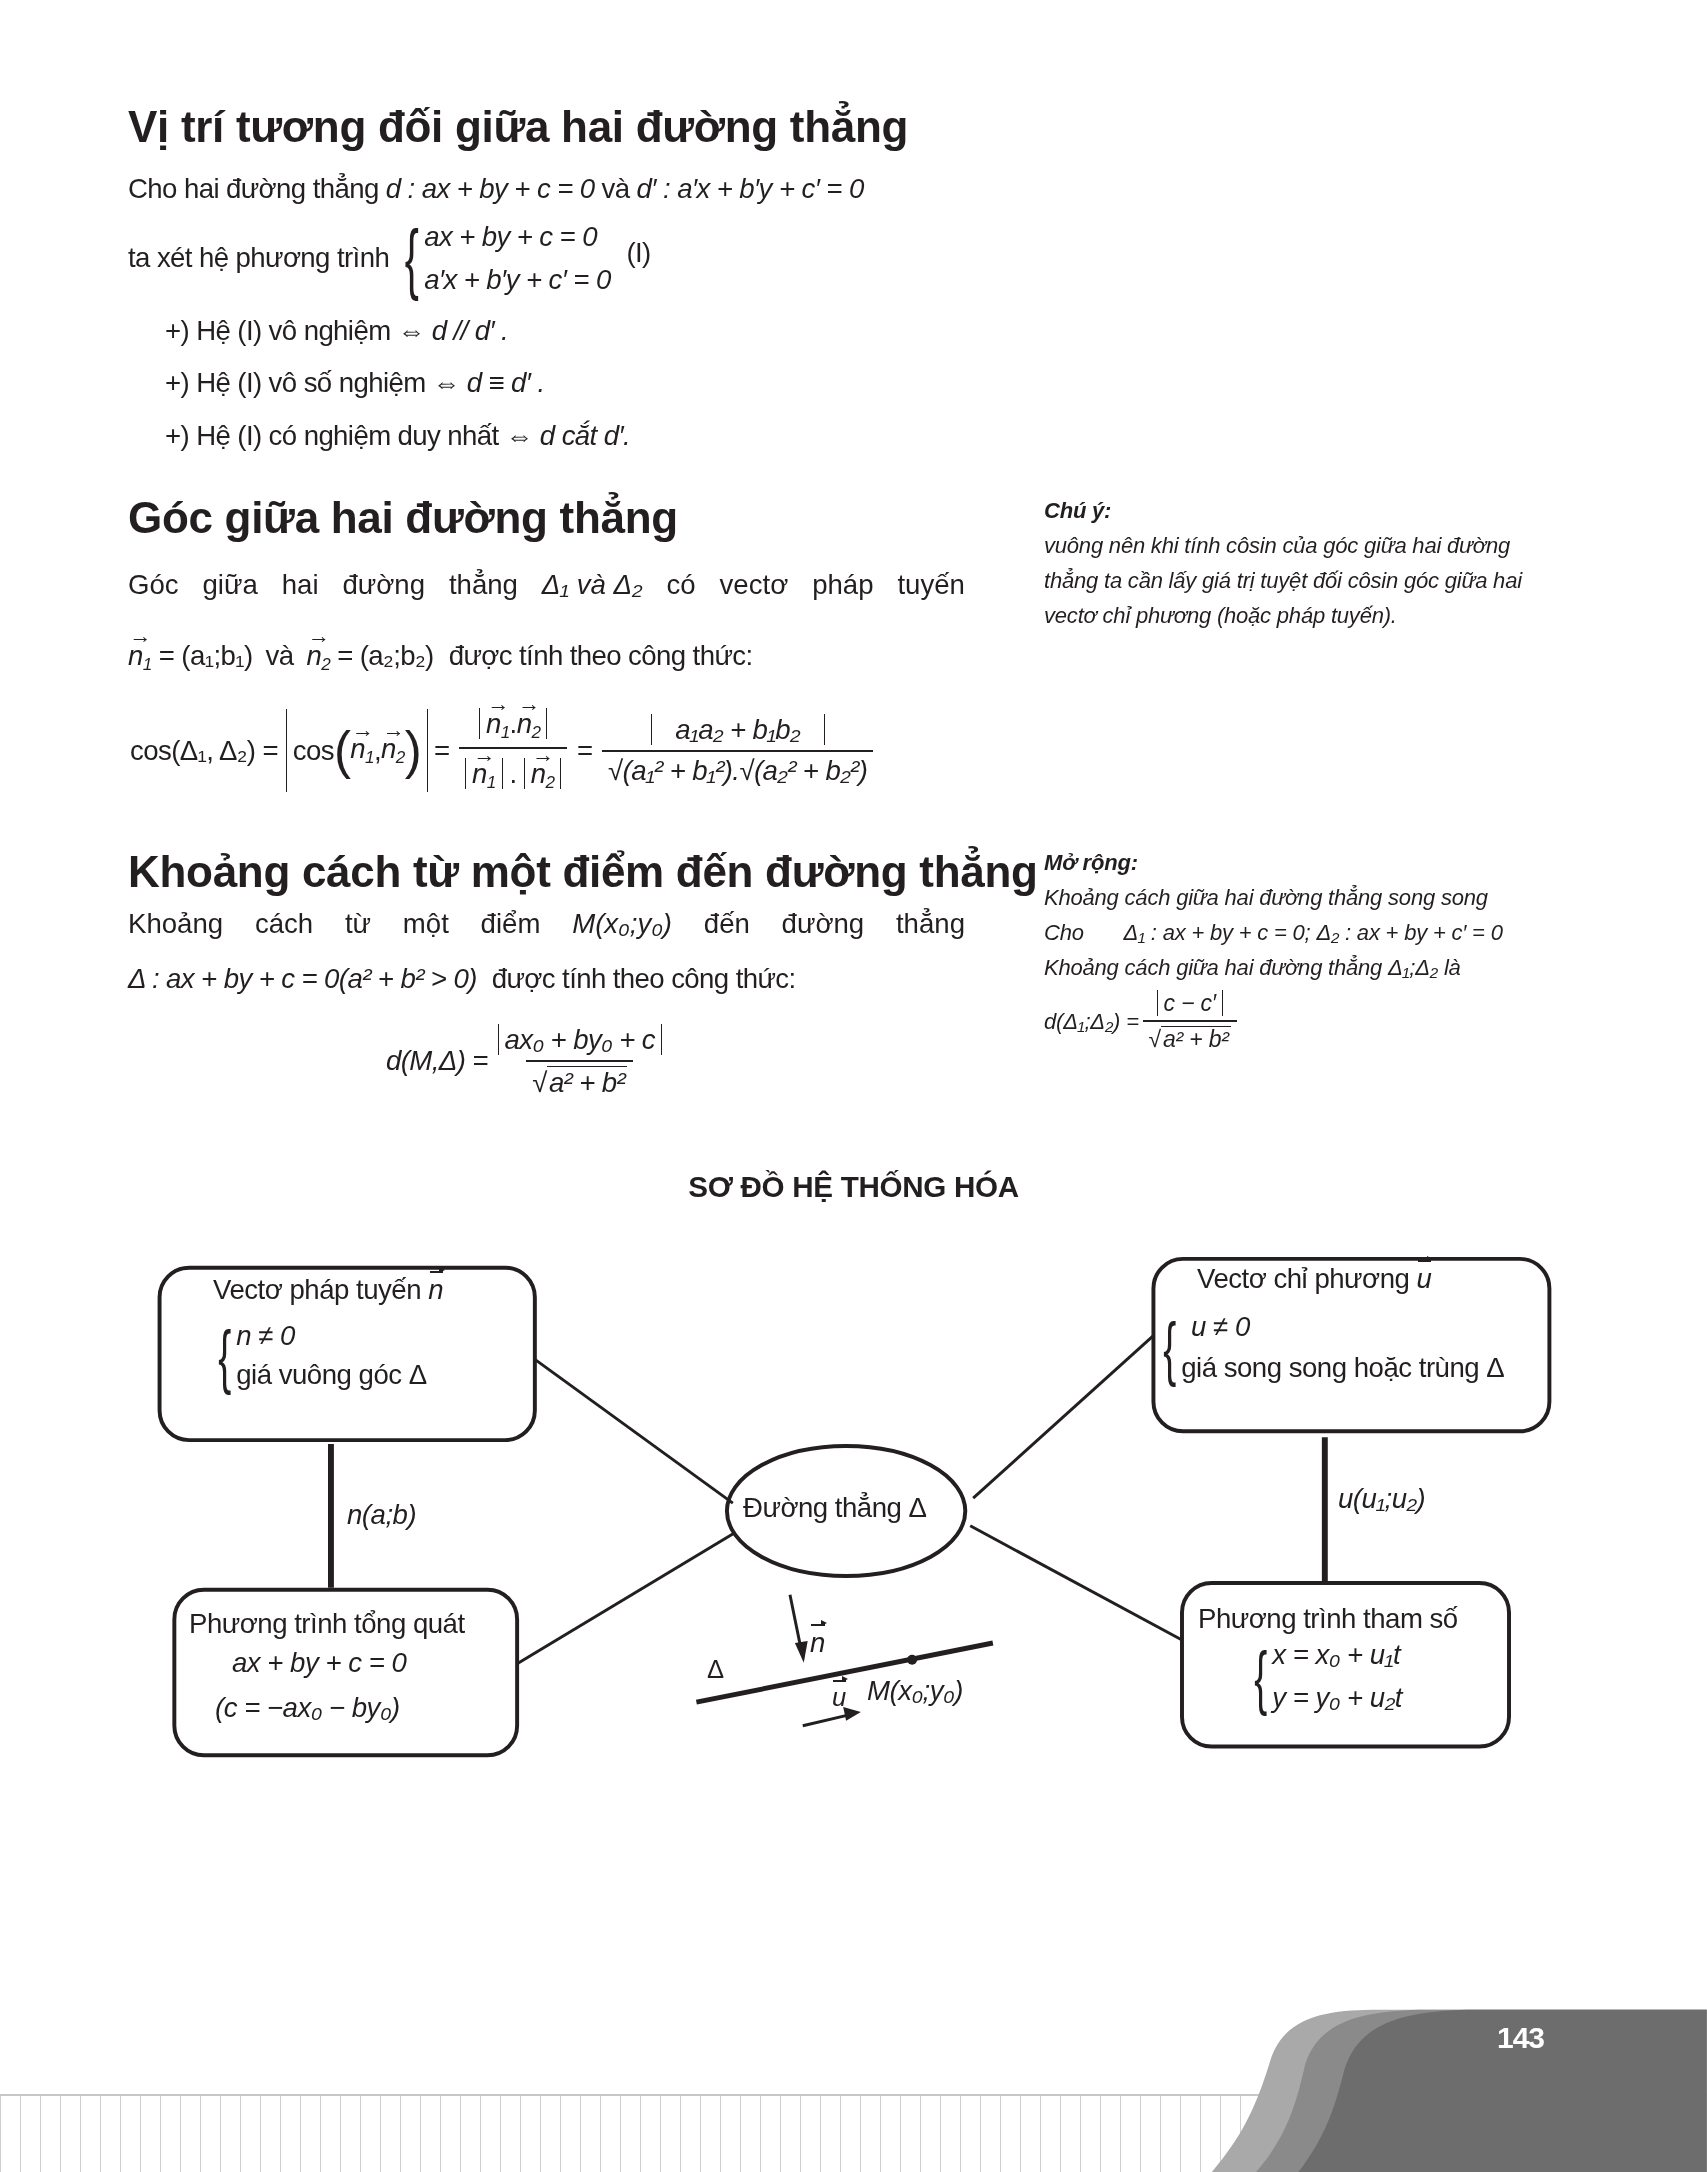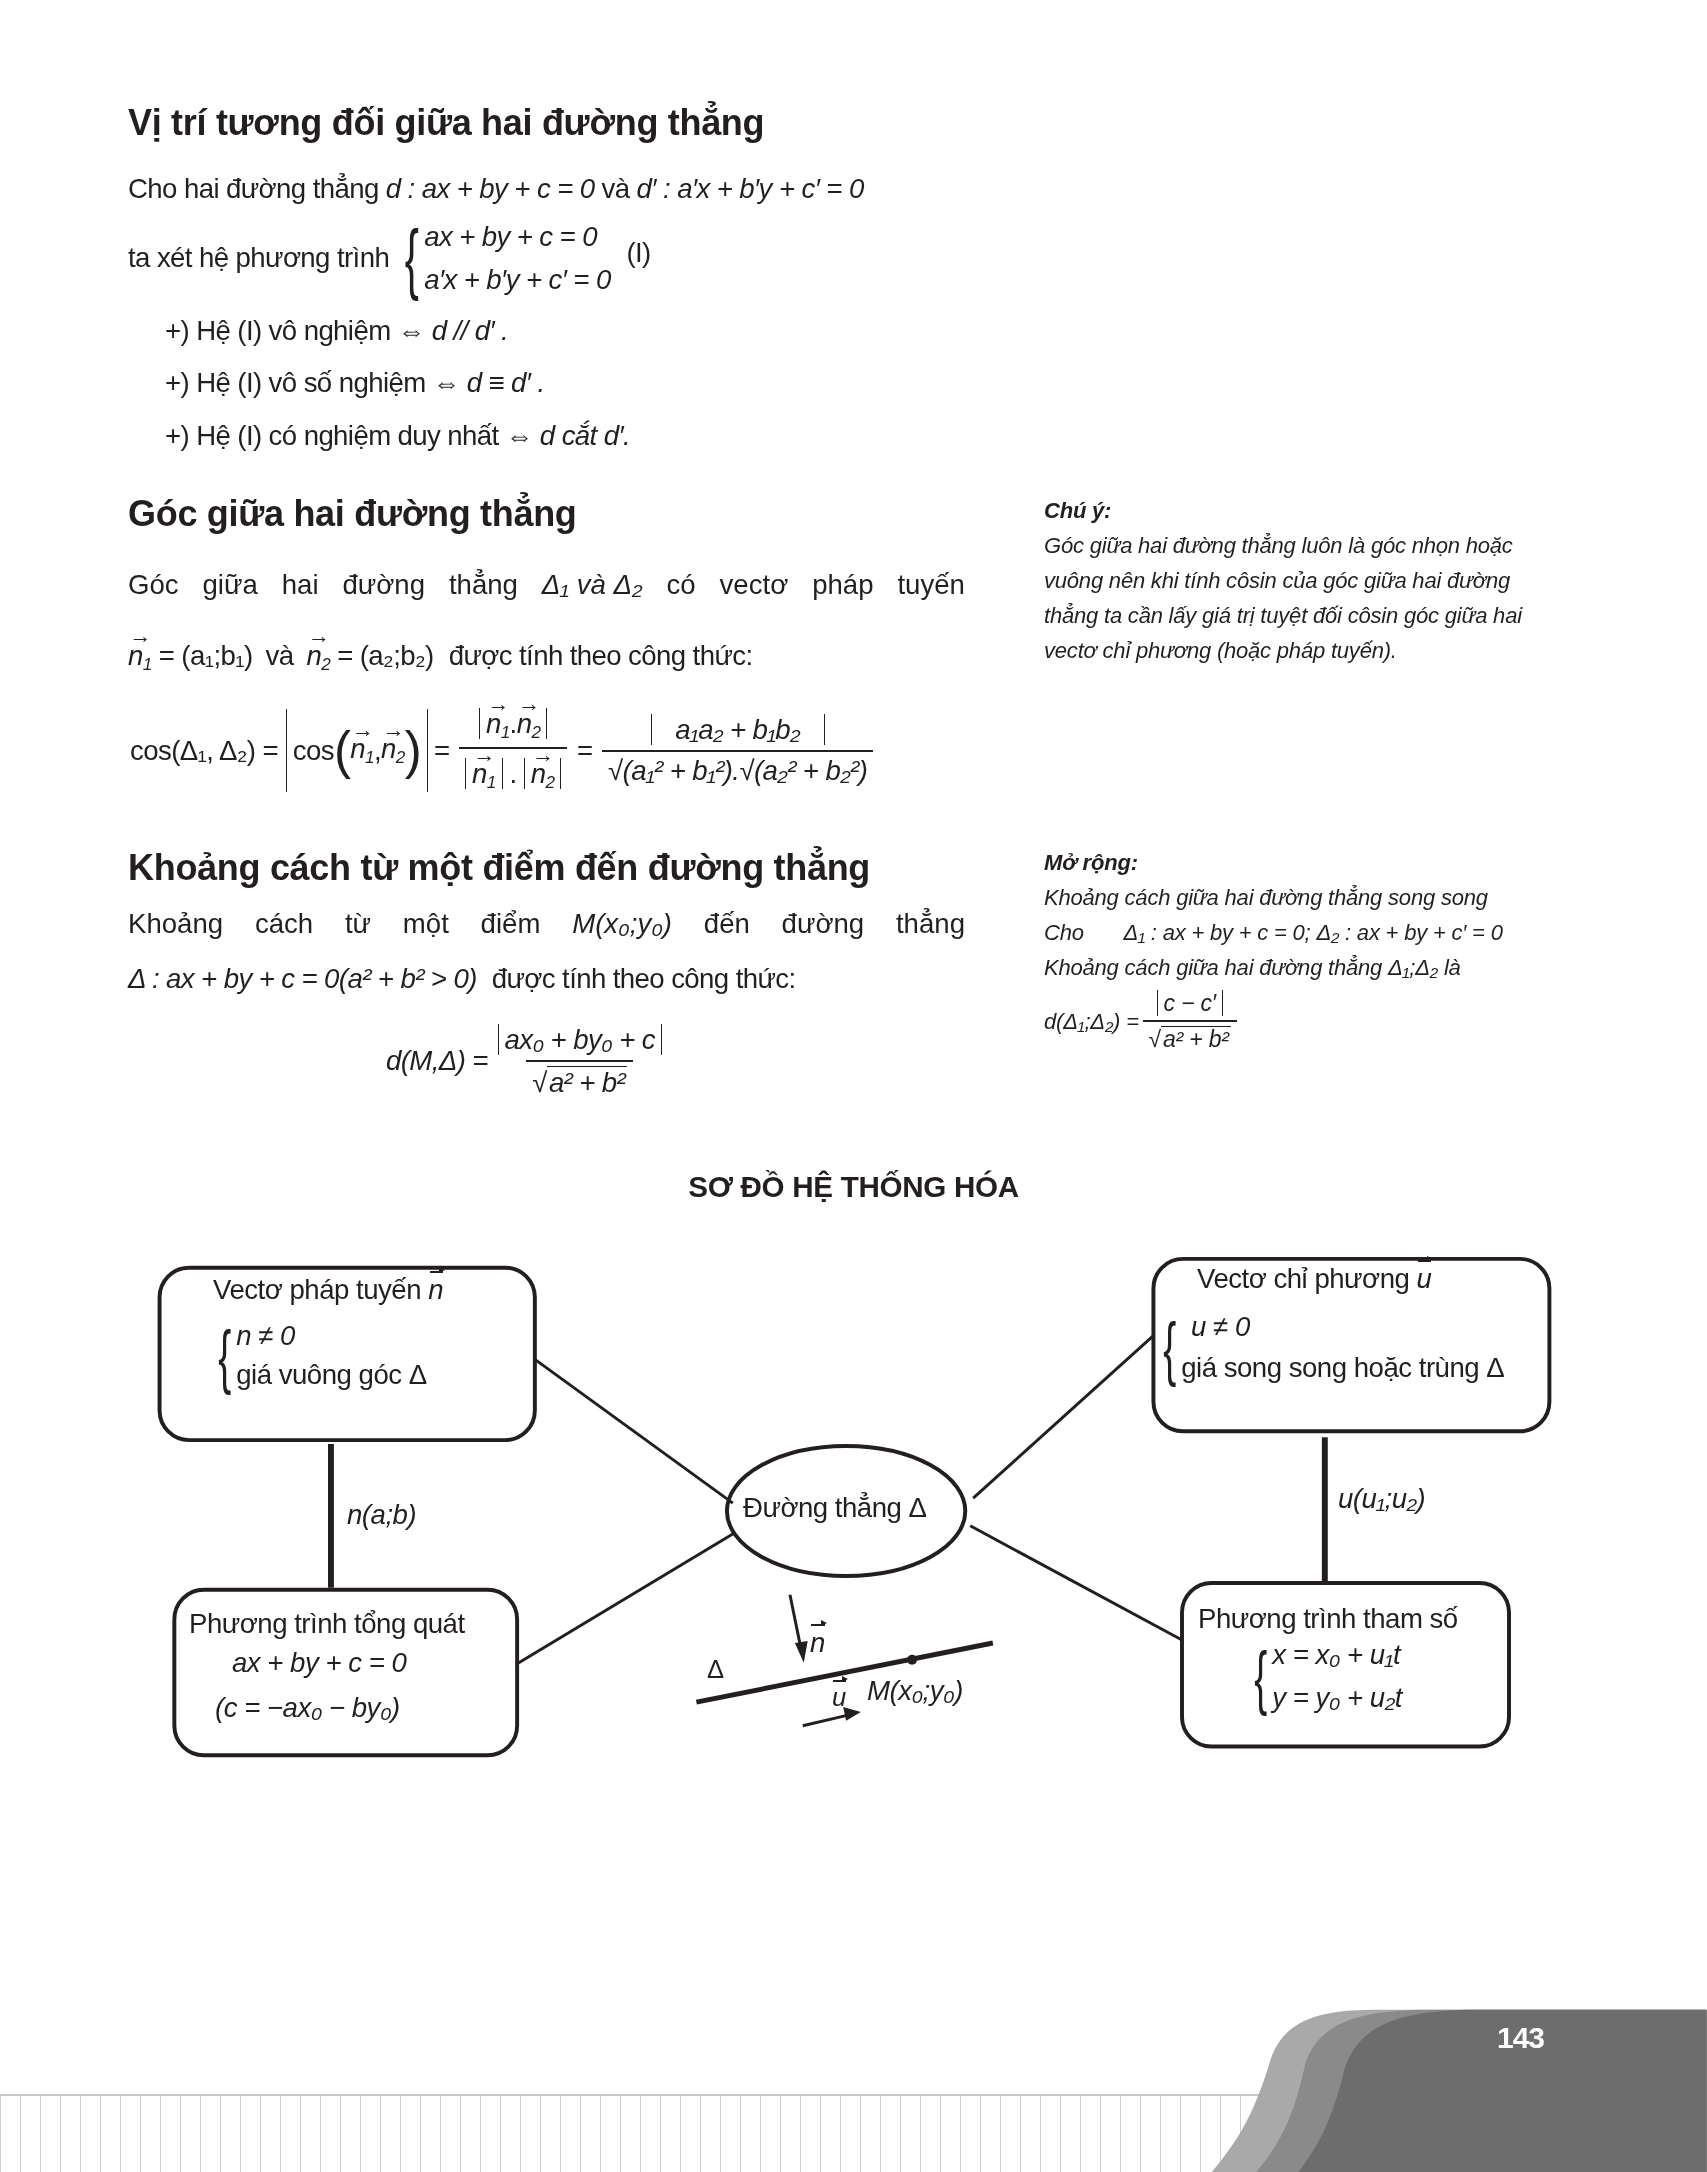--- a/index.html
+++ b/index.html
@@ -1,19 +1,19 @@
 <!DOCTYPE html>
 <html><head>
 <meta charset="utf-8">
 <style>
   html, body { margin:0; padding:0; }
   body { width:1707px; height:2172px; position:relative; background:#ffffff; overflow:hidden;
          font-family:"Liberation Sans", sans-serif; color:#231f20; }
   .abs { position:absolute; }
-  .h2 { font-family:"Liberation Sans", sans-serif; font-weight:bold; font-size:36px; letter-spacing:-0.3px; color:#231f20; white-space:nowrap; }
+  .h2 { font-family:"Liberation Sans", sans-serif; font-weight:bold; font-size:44px; letter-spacing:-0.3px; color:#231f20; white-space:nowrap; }
   .p { font-size:27.6px; white-space:nowrap; letter-spacing:-0.6px; }
   .pj { font-size:27.6px; white-space:nowrap; display:flex; justify-content:space-between; }
   .m { font-style:italic; }
   .note { font-style:italic; font-size:22px; line-height:35px; letter-spacing:-0.2px; }
   .vec { position:relative; display:inline-block; font-style:italic; }
   .vec::before { content:"\2192"; position:absolute; left:50%; transform:translateX(-50%); top:-0.75em; font-style:normal; font-size:0.8em; }
   .vecs { position:relative; display:inline-block; }
   .vecs::before { content:""; position:absolute; left:10%; right:0; top:-0.12em; height:2px; background:#231f20; }
   .vecs::after { content:""; position:absolute; right:-2px; top:-0.26em; border-left:6.9px solid #231f20; border-top:3.9px solid transparent; border-bottom:3.9px solid transparent; }
   sub { font-size:0.62em; vertical-align:-0.28em; }
@@ -110,21 +110,20 @@
   </span>
   <span style="margin:0 5.9px;">=</span>
   <span class="frac">
     <span class="num"><span class="abs-bar m" style="padding:0 23.6px;">a₁a₂ + b₁b₂</span></span>
     <span class="den m">√(a₁² + b₁²).√(a₂² + b₂²)</span>
   </span>
 </div>
 
 <div class="abs note" style="left:1044px;top:493px;width:552px;">
   <div style="font-weight:bold;">Chú ý:</div>
-  <div>Góc giữa hai đường thẳng luôn là góc nhọn hoặc</div>
   <div>vuông nên khi tính côsin của góc giữa hai đường</div>
   <div>thẳng ta cần lấy giá trị tuyệt đối côsin góc giữa hai</div>
   <div>vectơ chỉ phương (hoặc pháp tuyến).</div>
 </div>
 
 <div class="abs h2" style="left:128px;top:847px;">Khoảng cách từ một điểm đến đường thẳng</div>
 
 <div class="abs pj" style="left:128px;top:908px;width:837px;">
   <span>Khoảng</span>
   <span>cách</span>

